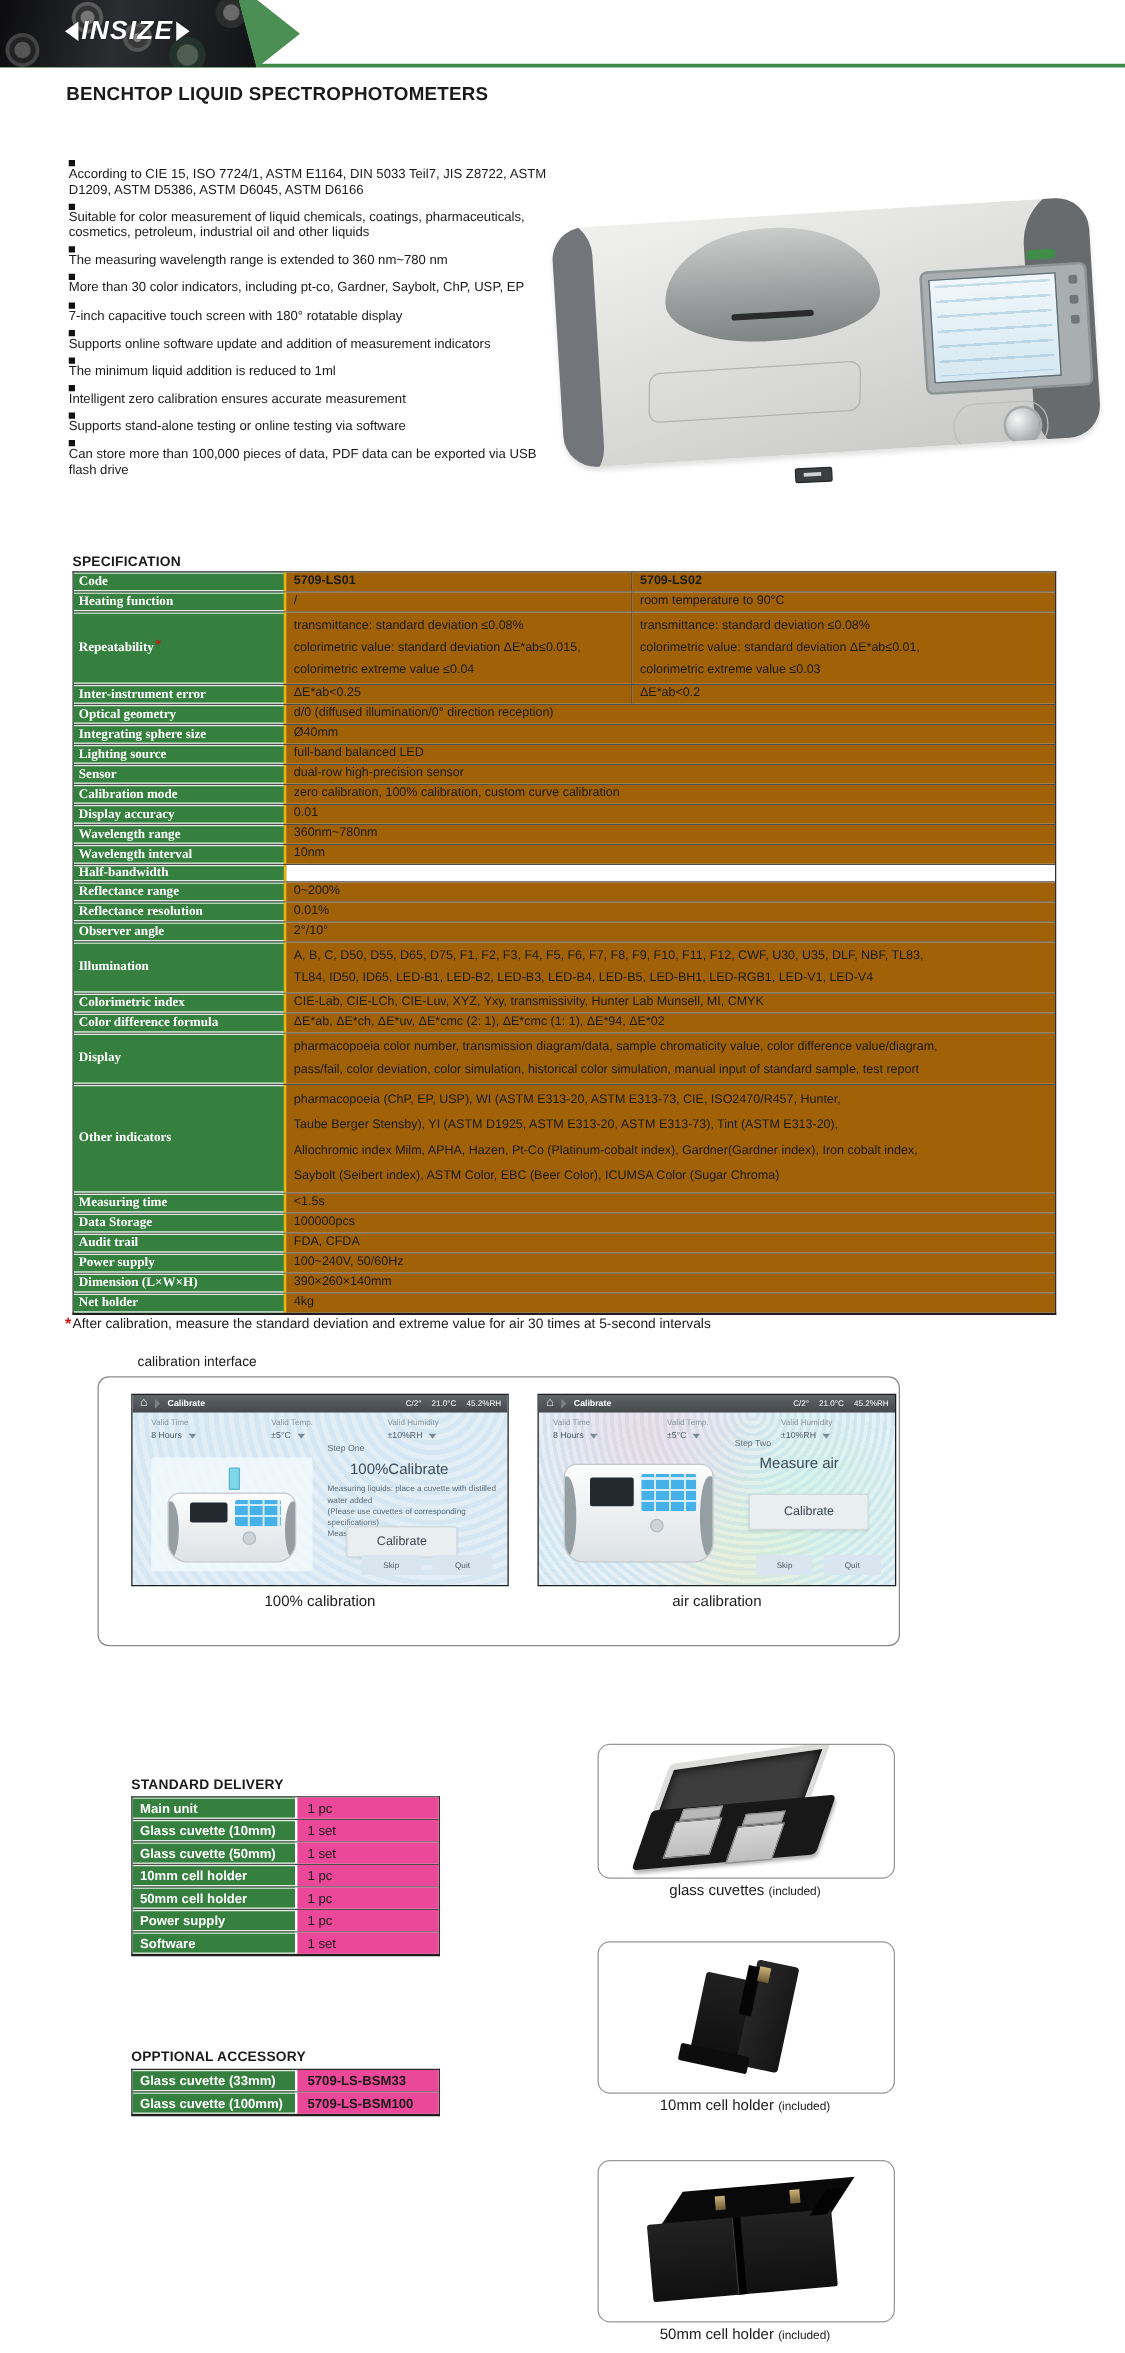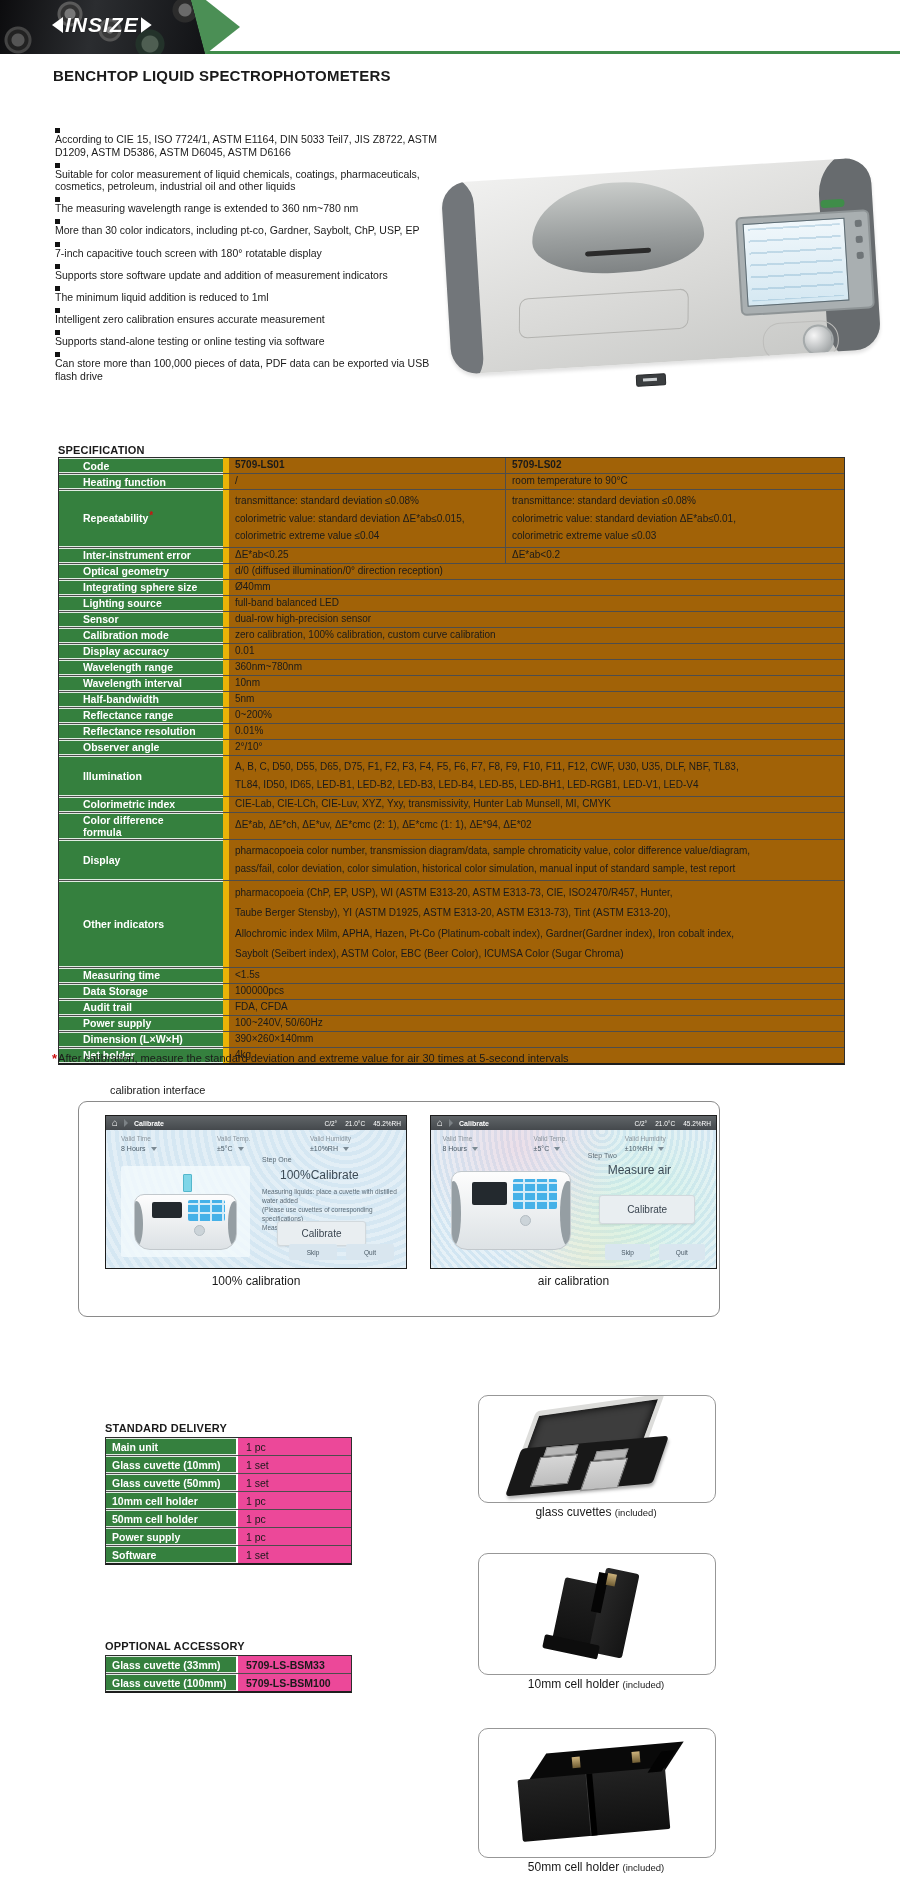--- a/index.html
+++ b/index.html
@@ -65,22 +65,22 @@
 
   
   .sec-h{position:absolute;font-size:11px;font-weight:bold;letter-spacing:.2px;}
 
   
   #spec-table{position:absolute;left:58px;top:457px;width:785px;border:1px solid #2e2e2e;
     border-bottom:2px solid #1e1e1e;font-size:10px;}
   .srow{display:flex;border-top:1px solid #4d4d4d;}
   .srow:first-child{border-top:none;}
   .slabel{flex:0 0 170px;box-sizing:border-box;background:#35803e;color:#fff;font-weight:bold;
-    padding:1px 24px;display:flex;align-items:center;border-right:6px solid #eab308;
-    box-shadow:inset 0 1px 0 rgba(255,255,255,.85), inset 0 -1px 0 rgba(255,255,255,.85);font-size:10.5px;}
+    padding:1px 4px;display:flex;align-items:center;border-right:2px solid #eab308;
+    box-shadow:inset 0 1px 0 rgba(255,255,255,.85), inset 0 -1px 0 rgba(255,255,255,.85);font-size:10.5px;font-family:Liberation Serif, serif;}
   .sval{box-sizing:border-box;background:#a16207;padding:1px 6px;display:flex;align-items:center;
     white-space:pre-line;line-height:12.5px;}
   .sval.v1{flex:0 0 277px;border-right:1px solid #4d4d4d;}
   .sval.v2{flex:1;}
   .sval.vspan{flex:1;}
   .srow.h1 .sval{min-height:15px;}
   .srow.h3 .sval{line-height:17.5px;padding-top:2px;padding-bottom:2px;}
   .srow.h2 .sval{line-height:18px;padding-top:2px;padding-bottom:2px;}
   .srow.h4 .sval{line-height:20.5px;padding-top:2px;padding-bottom:2px;}
   .star{color:#cc1111;font-weight:bold;}
@@ -212,21 +212,21 @@
     <div class="feat">
         <span class="sq"></span>
         <span>More than 30 color indicators, including pt-co, Gardner, Saybolt, ChP, USP, EP</span>
       </div>
     <div class="feat">
         <span class="sq"></span>
         <span>7-inch capacitive touch screen with 180° rotatable display</span>
       </div>
     <div class="feat">
         <span class="sq"></span>
-        <span>Supports store software update and addition of measurement indicators</span>
+        <span>Supports online software update and addition of measurement indicators</span>
       </div>
     <div class="feat">
         <span class="sq"></span>
         <span>The minimum liquid addition is reduced to 1ml</span>
       </div>
     <div class="feat">
         <span class="sq"></span>
         <span>Intelligent zero calibration ensures accurate measurement</span>
       </div>
     <div class="feat">
@@ -322,21 +322,20 @@
     <div class="srow h1">
         <div class="slabel">Wavelength range</div>
         <div class="sval vspan">360nm~780nm</div>
       </div>
     <div class="srow h1">
         <div class="slabel">Wavelength interval</div>
         <div class="sval vspan">10nm</div>
       </div>
     <div class="srow h1">
         <div class="slabel">Half-bandwidth</div>
-        <div class="sval vspan">5nm</div>
       </div>
     <div class="srow h1">
         <div class="slabel">Reflectance range</div>
         <div class="sval vspan">0~200%</div>
       </div>
     <div class="srow h1">
         <div class="slabel">Reflectance resolution</div>
         <div class="sval vspan">0.01%</div>
       </div>
     <div class="srow h1">

